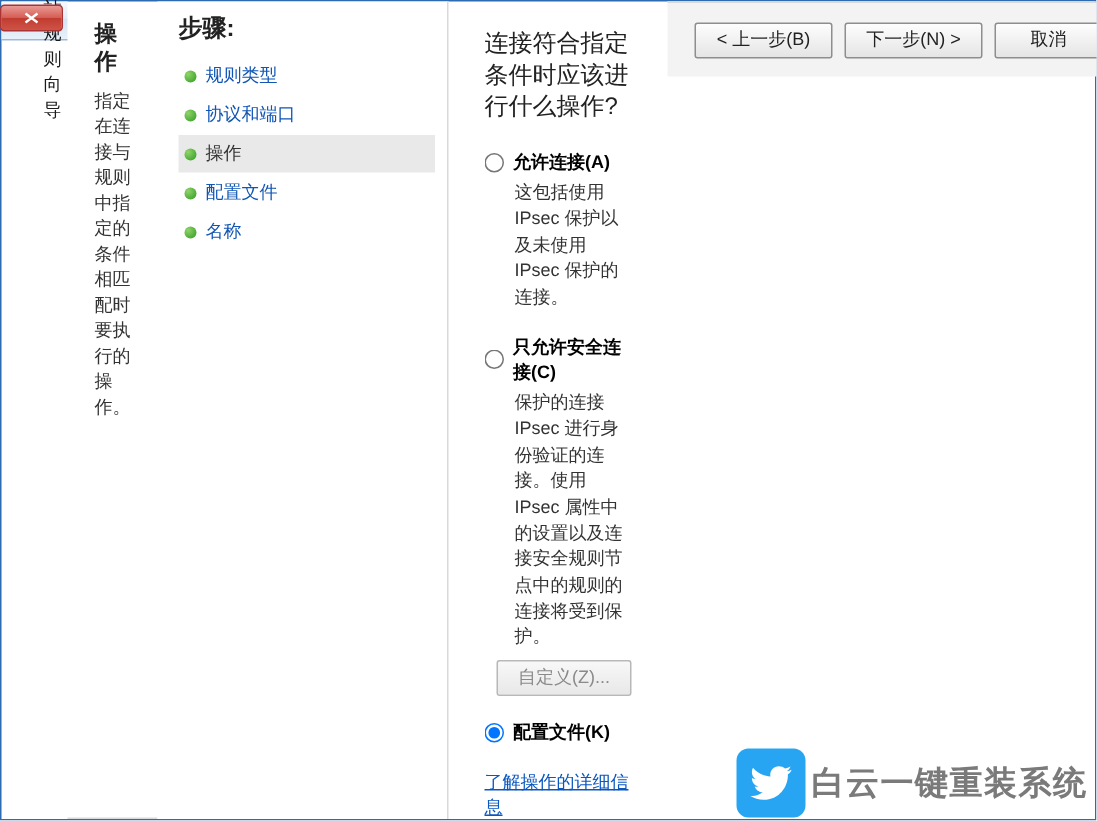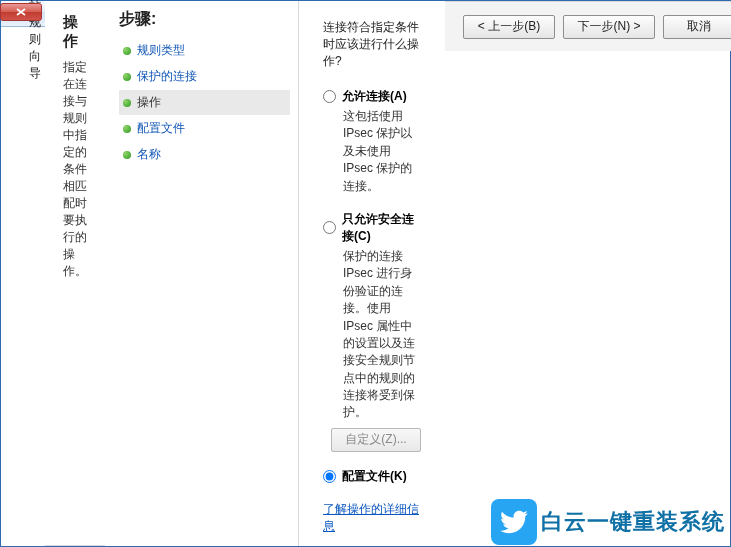--- a/index.html
+++ b/index.html
@@ -108,21 +108,21 @@
   }
 
   .content {
     flex: 1;
     padding: 18px 24px 10px 24px;
     display: flex;
     flex-direction: column;
     position: relative;
   }
   .question {
-    font-size: 12px;
+    font-size: 16px;
     color: #222;
     margin-bottom: 18px;
   }
   .opt-block { margin-bottom: 16px; }
   .opt-row {
     display: flex;
     align-items: center;
   }
   .opt-row input[type=radio] {
     margin: 0 6px 0 0;
@@ -185,21 +185,21 @@
     pointer-events: none;
     opacity: 0.95;
   }
   .watermark .wm-icon {
     width: 46px; height:46px;
     background: #1da1f2;
     border-radius: 8px;
     display:flex;align-items:center;justify-content:center;
     margin-right:4px;
   }
-  .watermark .wm-text { color:#0369a1; font-size:22px; font-weight:600; letter-spacing:1px;text-align:center;}
+  .watermark .wm-text { color:#737373; font-size:22px; font-weight:600; letter-spacing:1px;text-align:center;}
 </style>
 </head>
 <body>
 
 <div class="window">
 
   <div class="titlebar">
     <span class="app-icon">
       <svg width="16" height="16" viewBox="0 0 16 16">
         <rect x="1" y="3" width="14" height="10" fill="#b14a2a"></rect>
@@ -226,21 +226,21 @@
   <div class="body-row">
 
     <div class="sidebar">
       <div class="steps-title">步骤:</div>
       <div class="step-item">
         <span class="bullet"></span>
         <span>规则类型</span>
       </div>
       <div class="step-item">
         <span class="bullet"></span>
-        <span>保护的连接</span>
+        <span>协议和端口</span>
       </div>
       <div class="step-item current">
         <span class="bullet"></span>
         <span>操作</span>
       </div>
       <div class="step-item">
         <span class="bullet"></span>
         <span>配置文件</span>
       </div>
       <div class="step-item">

